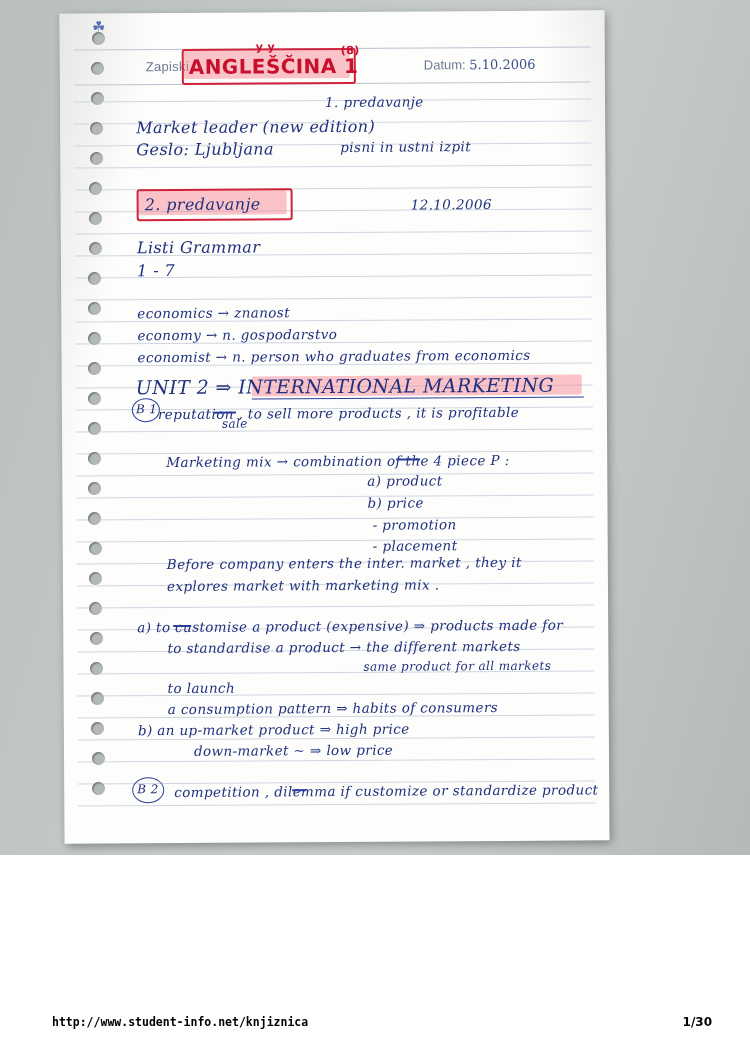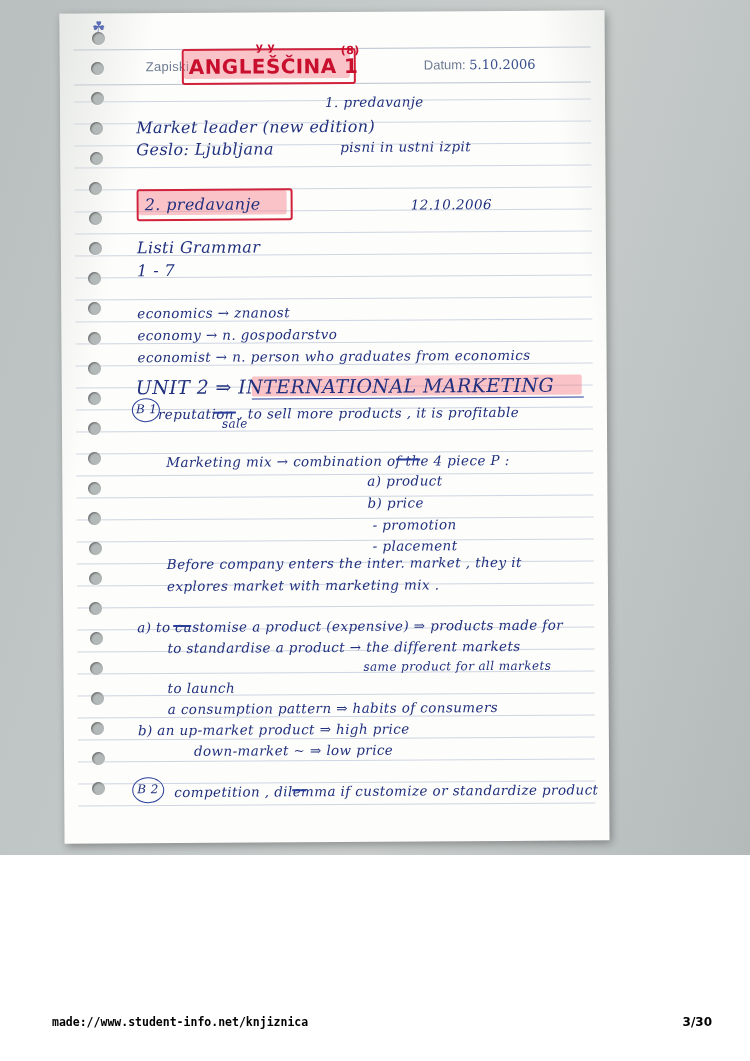--- a/index.html
+++ b/index.html
@@ -327,14 +327,14 @@
   <div class="hole" style="top:610px; left:4px"></div>
   <div class="hole" style="top:640px; left:4px"></div>
   <div class="hole" style="top:670px; left:5px"></div>
   <div class="hole" style="top:700px; left:5px"></div>
   <div class="hole" style="top:730px; left:6px"></div>
   <div class="hole" style="top:760px; left:6px"></div>
 </div>
 
 <div class="doodle">☘</div>
 
-<div class="footer-url">made://www.student-info.net/knjiznica</div>
-<div class="footer-page">3/30</div>
+<div class="footer-url">http://www.student-info.net/knjiznica</div>
+<div class="footer-page">1/30</div>
 
 </body></html>

